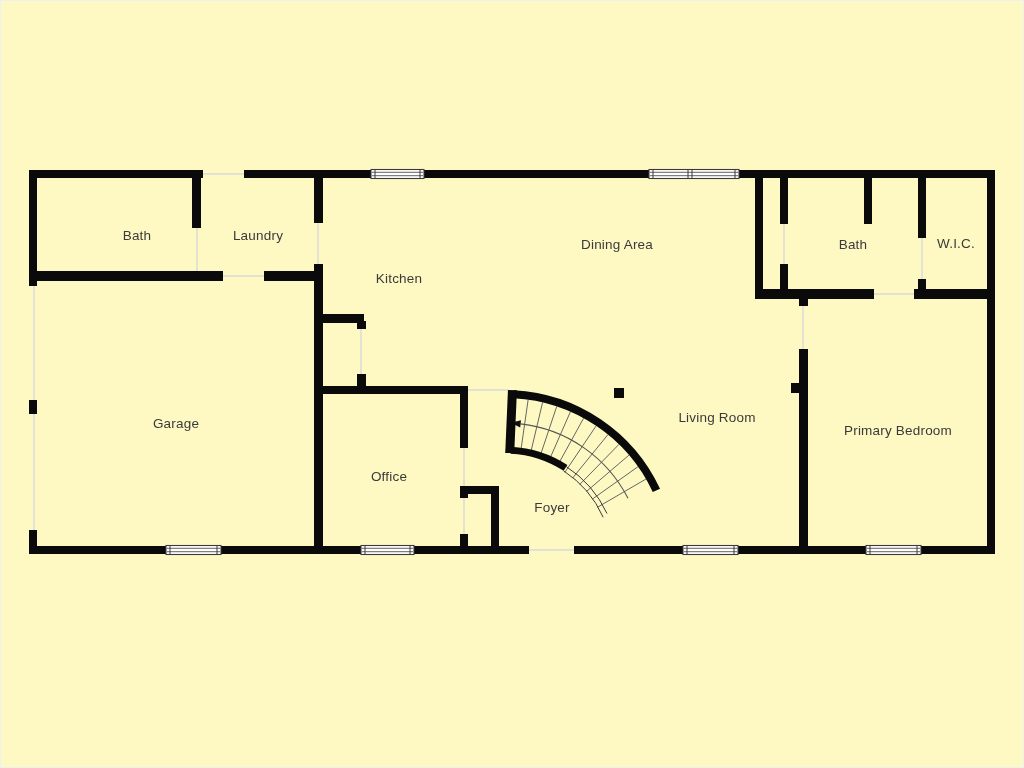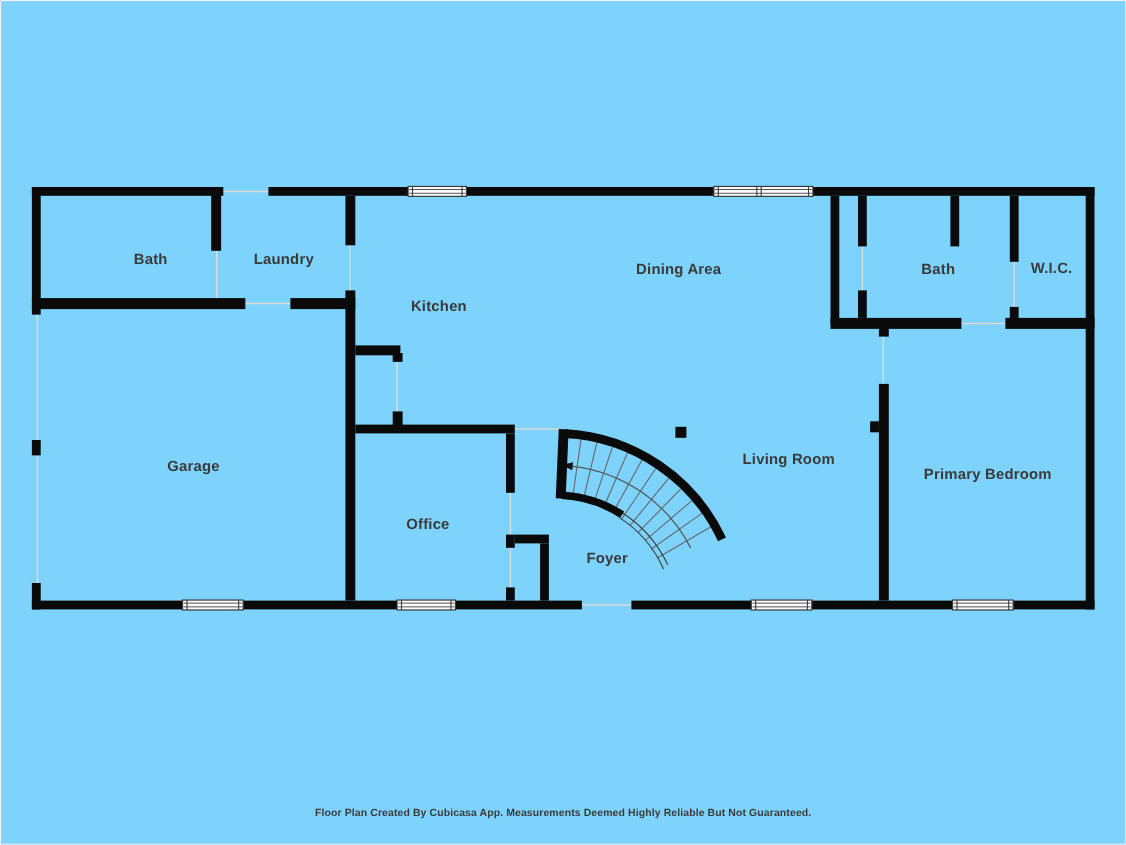--- a/index.html
+++ b/index.html
@@ -1,17 +1,17 @@
 <!DOCTYPE html>
 <html><head>
 <meta charset="utf-8">
 <style>
   html,body{margin:0;padding:0;background:#fff;}
   body{width:1024px;height:768px;overflow:hidden;font-family:"Liberation Sans",sans-serif;}
-  #canvas{position:relative;width:1022px;height:766px;border:1px solid #f0f0f0;background:#7dd3fc;font-weight:bold;}
+  #canvas{position:relative;width:1022px;height:766px;border:1px solid #f0f0f0;background:#fef9c3;}
   #plan-svg{position:absolute;left:0;top:0;}
   #footer{position:absolute;left:0;top:733px;width:100%;text-align:center;
           font-size:9.5px;letter-spacing:.1px;color:#3a3a3a;}
   text.room-label{font-family:"Liberation Sans",sans-serif;font-size:13.5px;fill:#3a3a3a;letter-spacing:.2px;}
 </style>
 </head>
 <body>
 
 <div id="canvas">
   <svg id="plan-svg" width="1024" height="768" viewBox="0 0 1024 768">
@@ -146,14 +146,13 @@
         <text x="616" y="248" text-anchor="middle" class="room-label">Dining Area</text>
         <text x="852" y="248" text-anchor="middle" class="room-label">Bath</text>
         <text x="955" y="247" text-anchor="middle" class="room-label">W.I.C.</text>
         <text x="175" y="427" text-anchor="middle" class="room-label">Garage</text>
         <text x="388" y="480" text-anchor="middle" class="room-label">Office</text>
         <text x="551" y="511" text-anchor="middle" class="room-label">Foyer</text>
         <text x="716" y="421" text-anchor="middle" class="room-label">Living Room</text>
         <text x="897" y="434" text-anchor="middle" class="room-label">Primary Bedroom</text>
       </g>
   </svg>
-  <div id="footer">Floor Plan Created By Cubicasa App. Measurements Deemed Highly Reliable But Not Guaranteed.</div>
 </div>
 
 </body></html>

